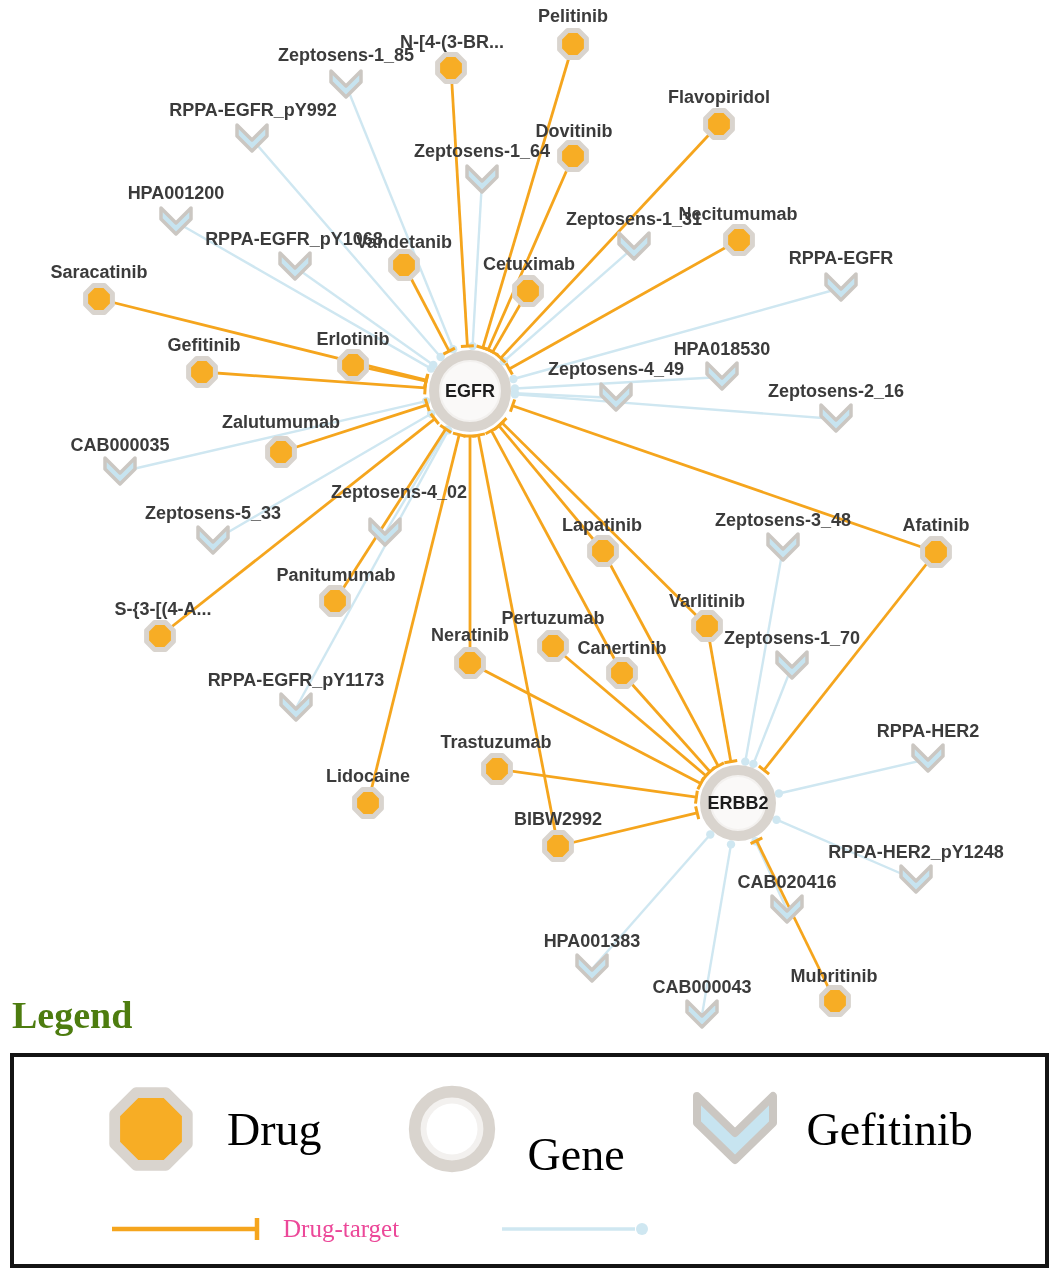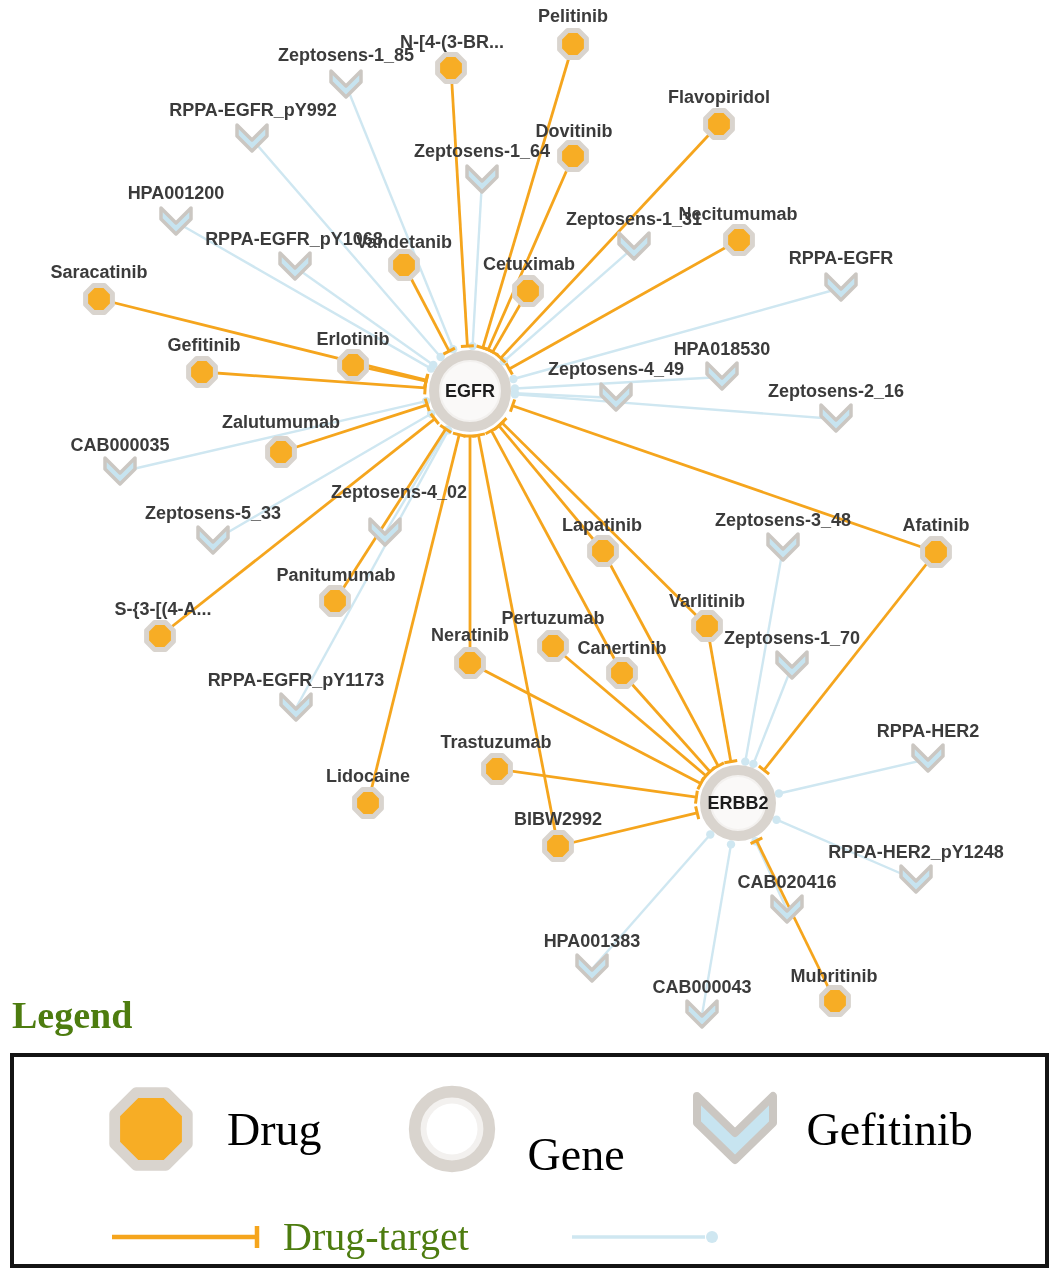--- a/index.html
+++ b/index.html
@@ -32,21 +32,21 @@
     width: 1039px; height: 215px;
     border: 4px solid #141414; background: #ffffff; margin-top: 8px;
   }
   .legend-row1 { position: absolute; left: 0; top: 20px; width: 100%; display: flex; align-items: center; }
   .legend-row2 { position: absolute; left: 0; top: 156px; width: 100%; display: flex; align-items: center; }
   .legend-item { display: flex; align-items: center; }
   .legend-node-label {
     font-family: "Liberation Serif", serif; font-size: 46px; color: #000; margin-left: 24px;
   }
   .legend-edge-label {
-    font-family: "Liberation Serif", serif; font-size: 40px; color: #4d7c0f; margin-left: 14px;
+    font-family: "Liberation Serif", serif; font-size: 25px; color: #ec4899; margin-left: 14px;
   }
   .li-drug { margin-left: 85px; }
   .li-gene { margin-left: 78px; align-items: flex-end; }
   .li-antibody { margin-left: 62px; }
   .le-drug { margin-left: 95px; }
   .le-antibody { margin-left: 100px; }
   .drug-shape { fill: var(--drug-fill); stroke: var(--node-ring); }
   .gene-shape { fill: var(--gene-fill); stroke: var(--node-ring); }
   .gene-hole { fill: #ffffff; }
   .antibody-shape { fill: var(--antibody-fill); stroke: var(--antibody-ring); }

